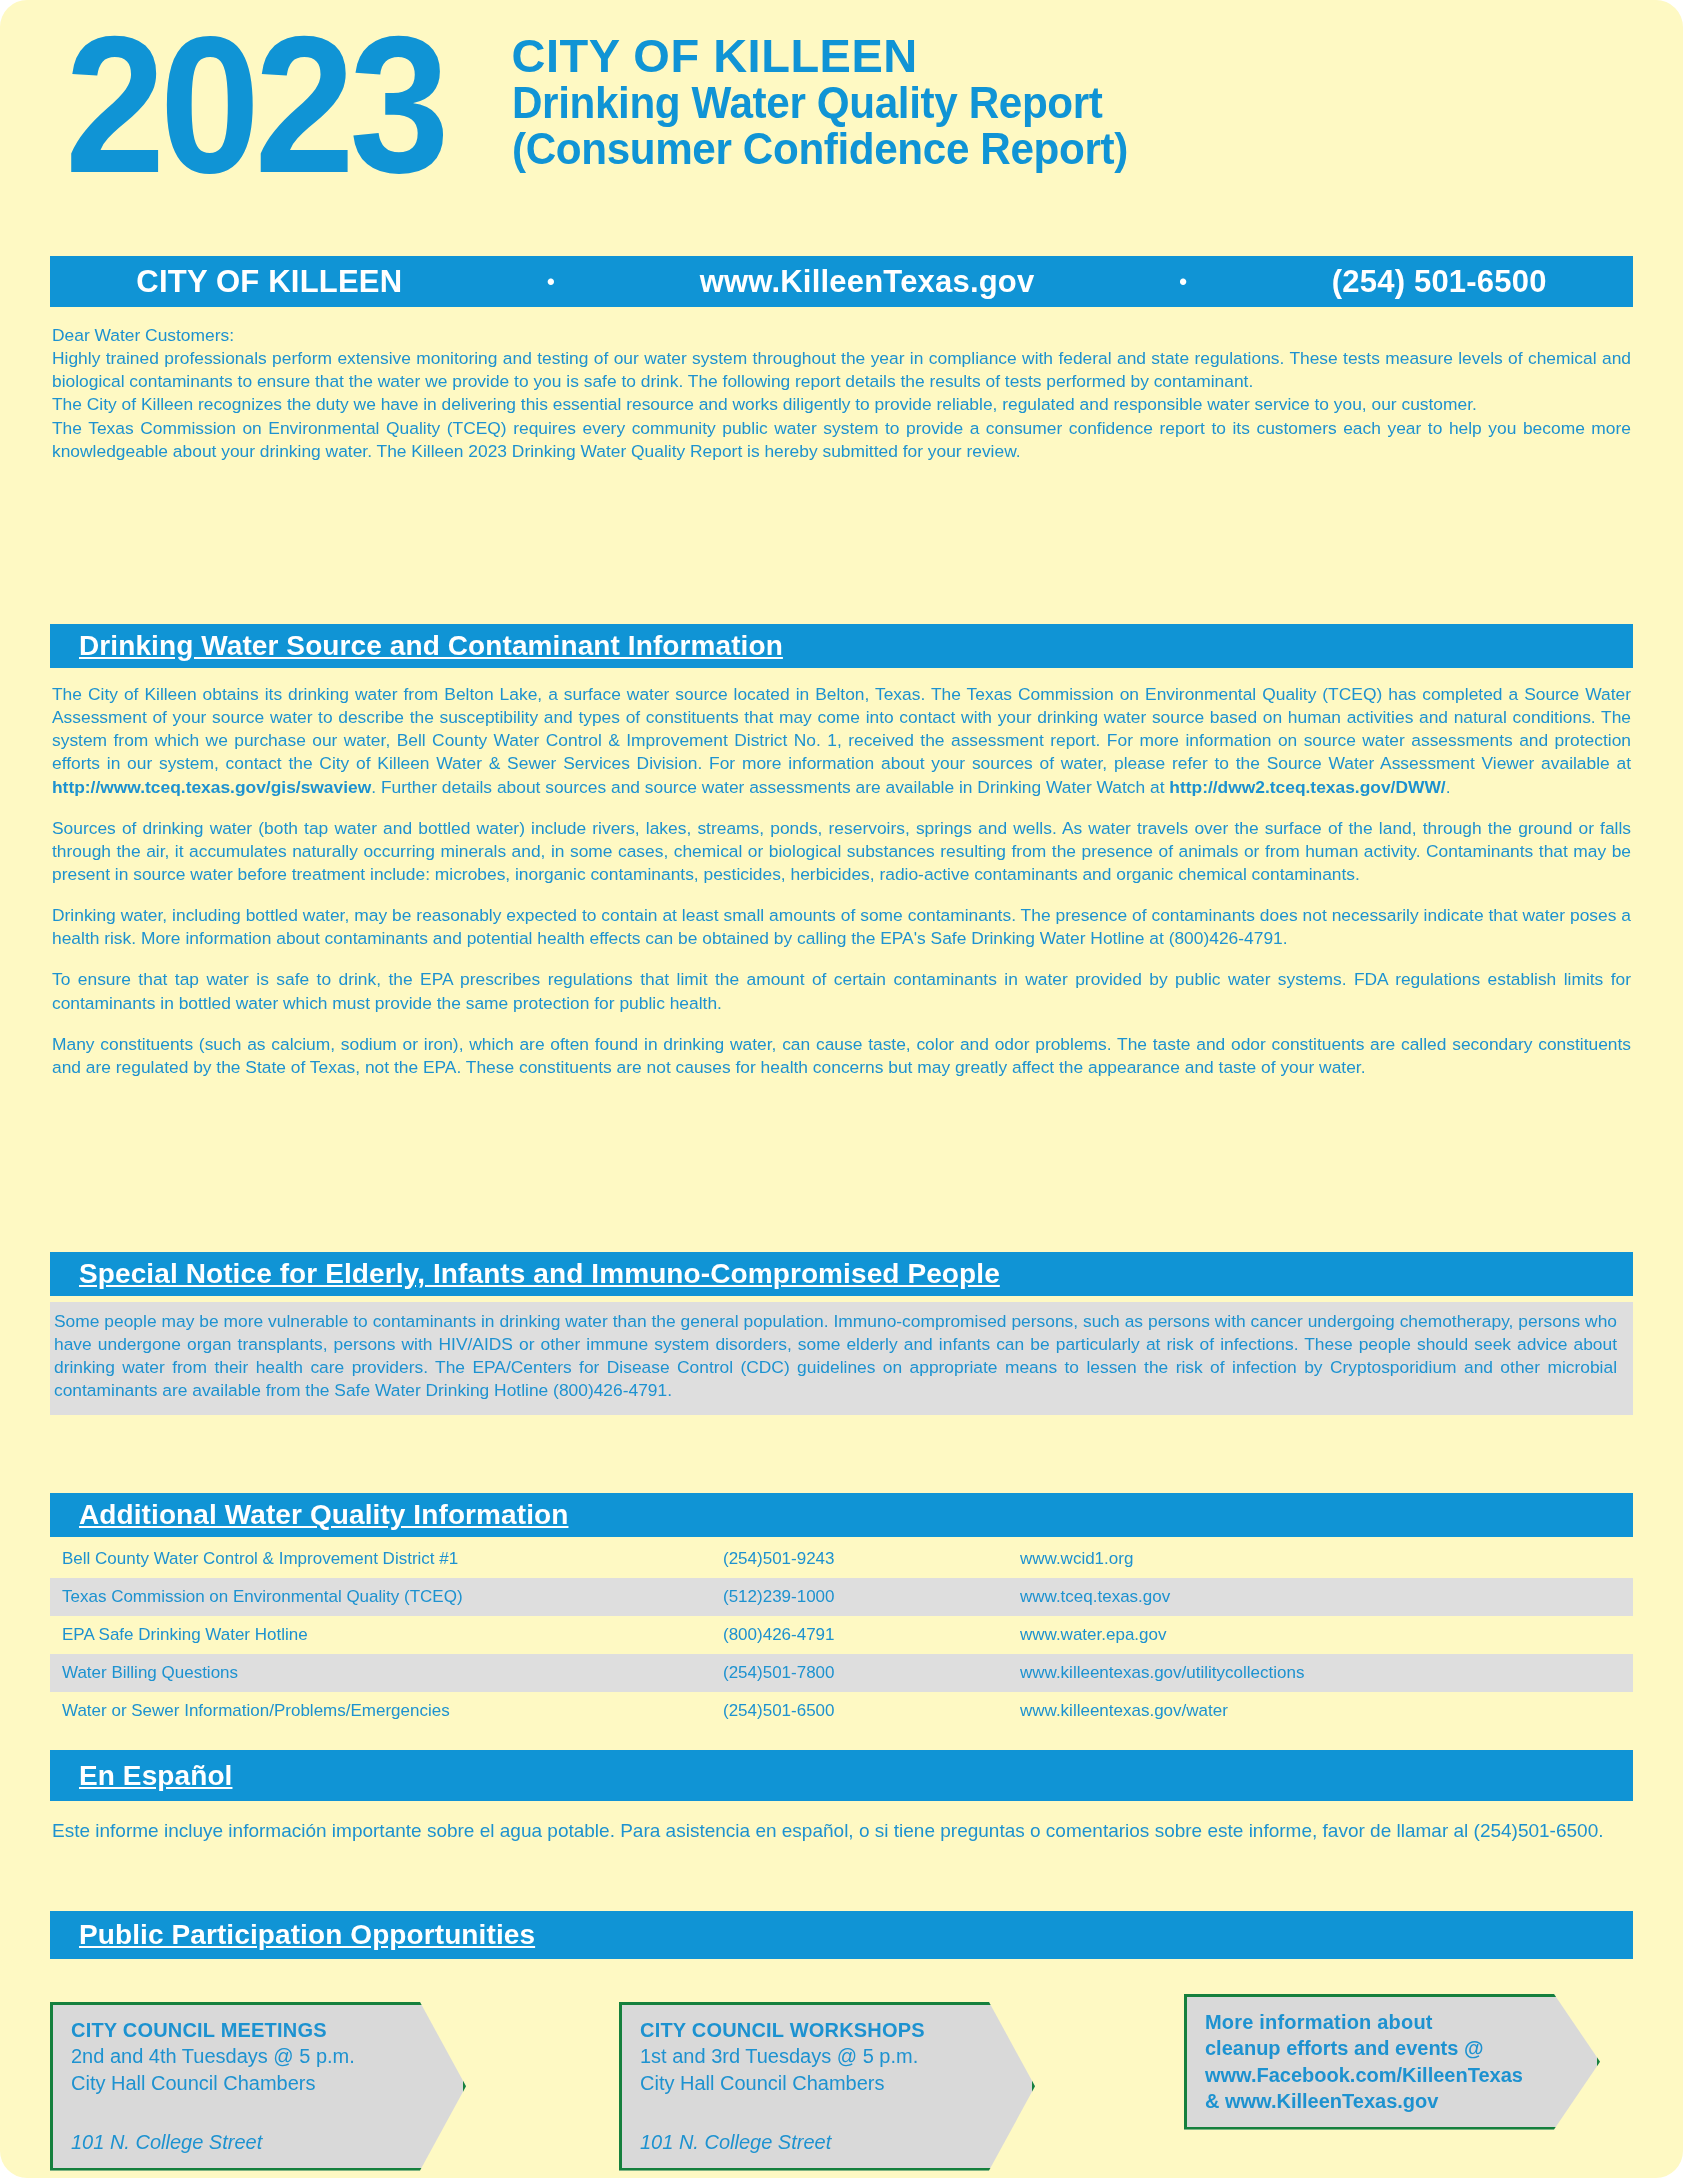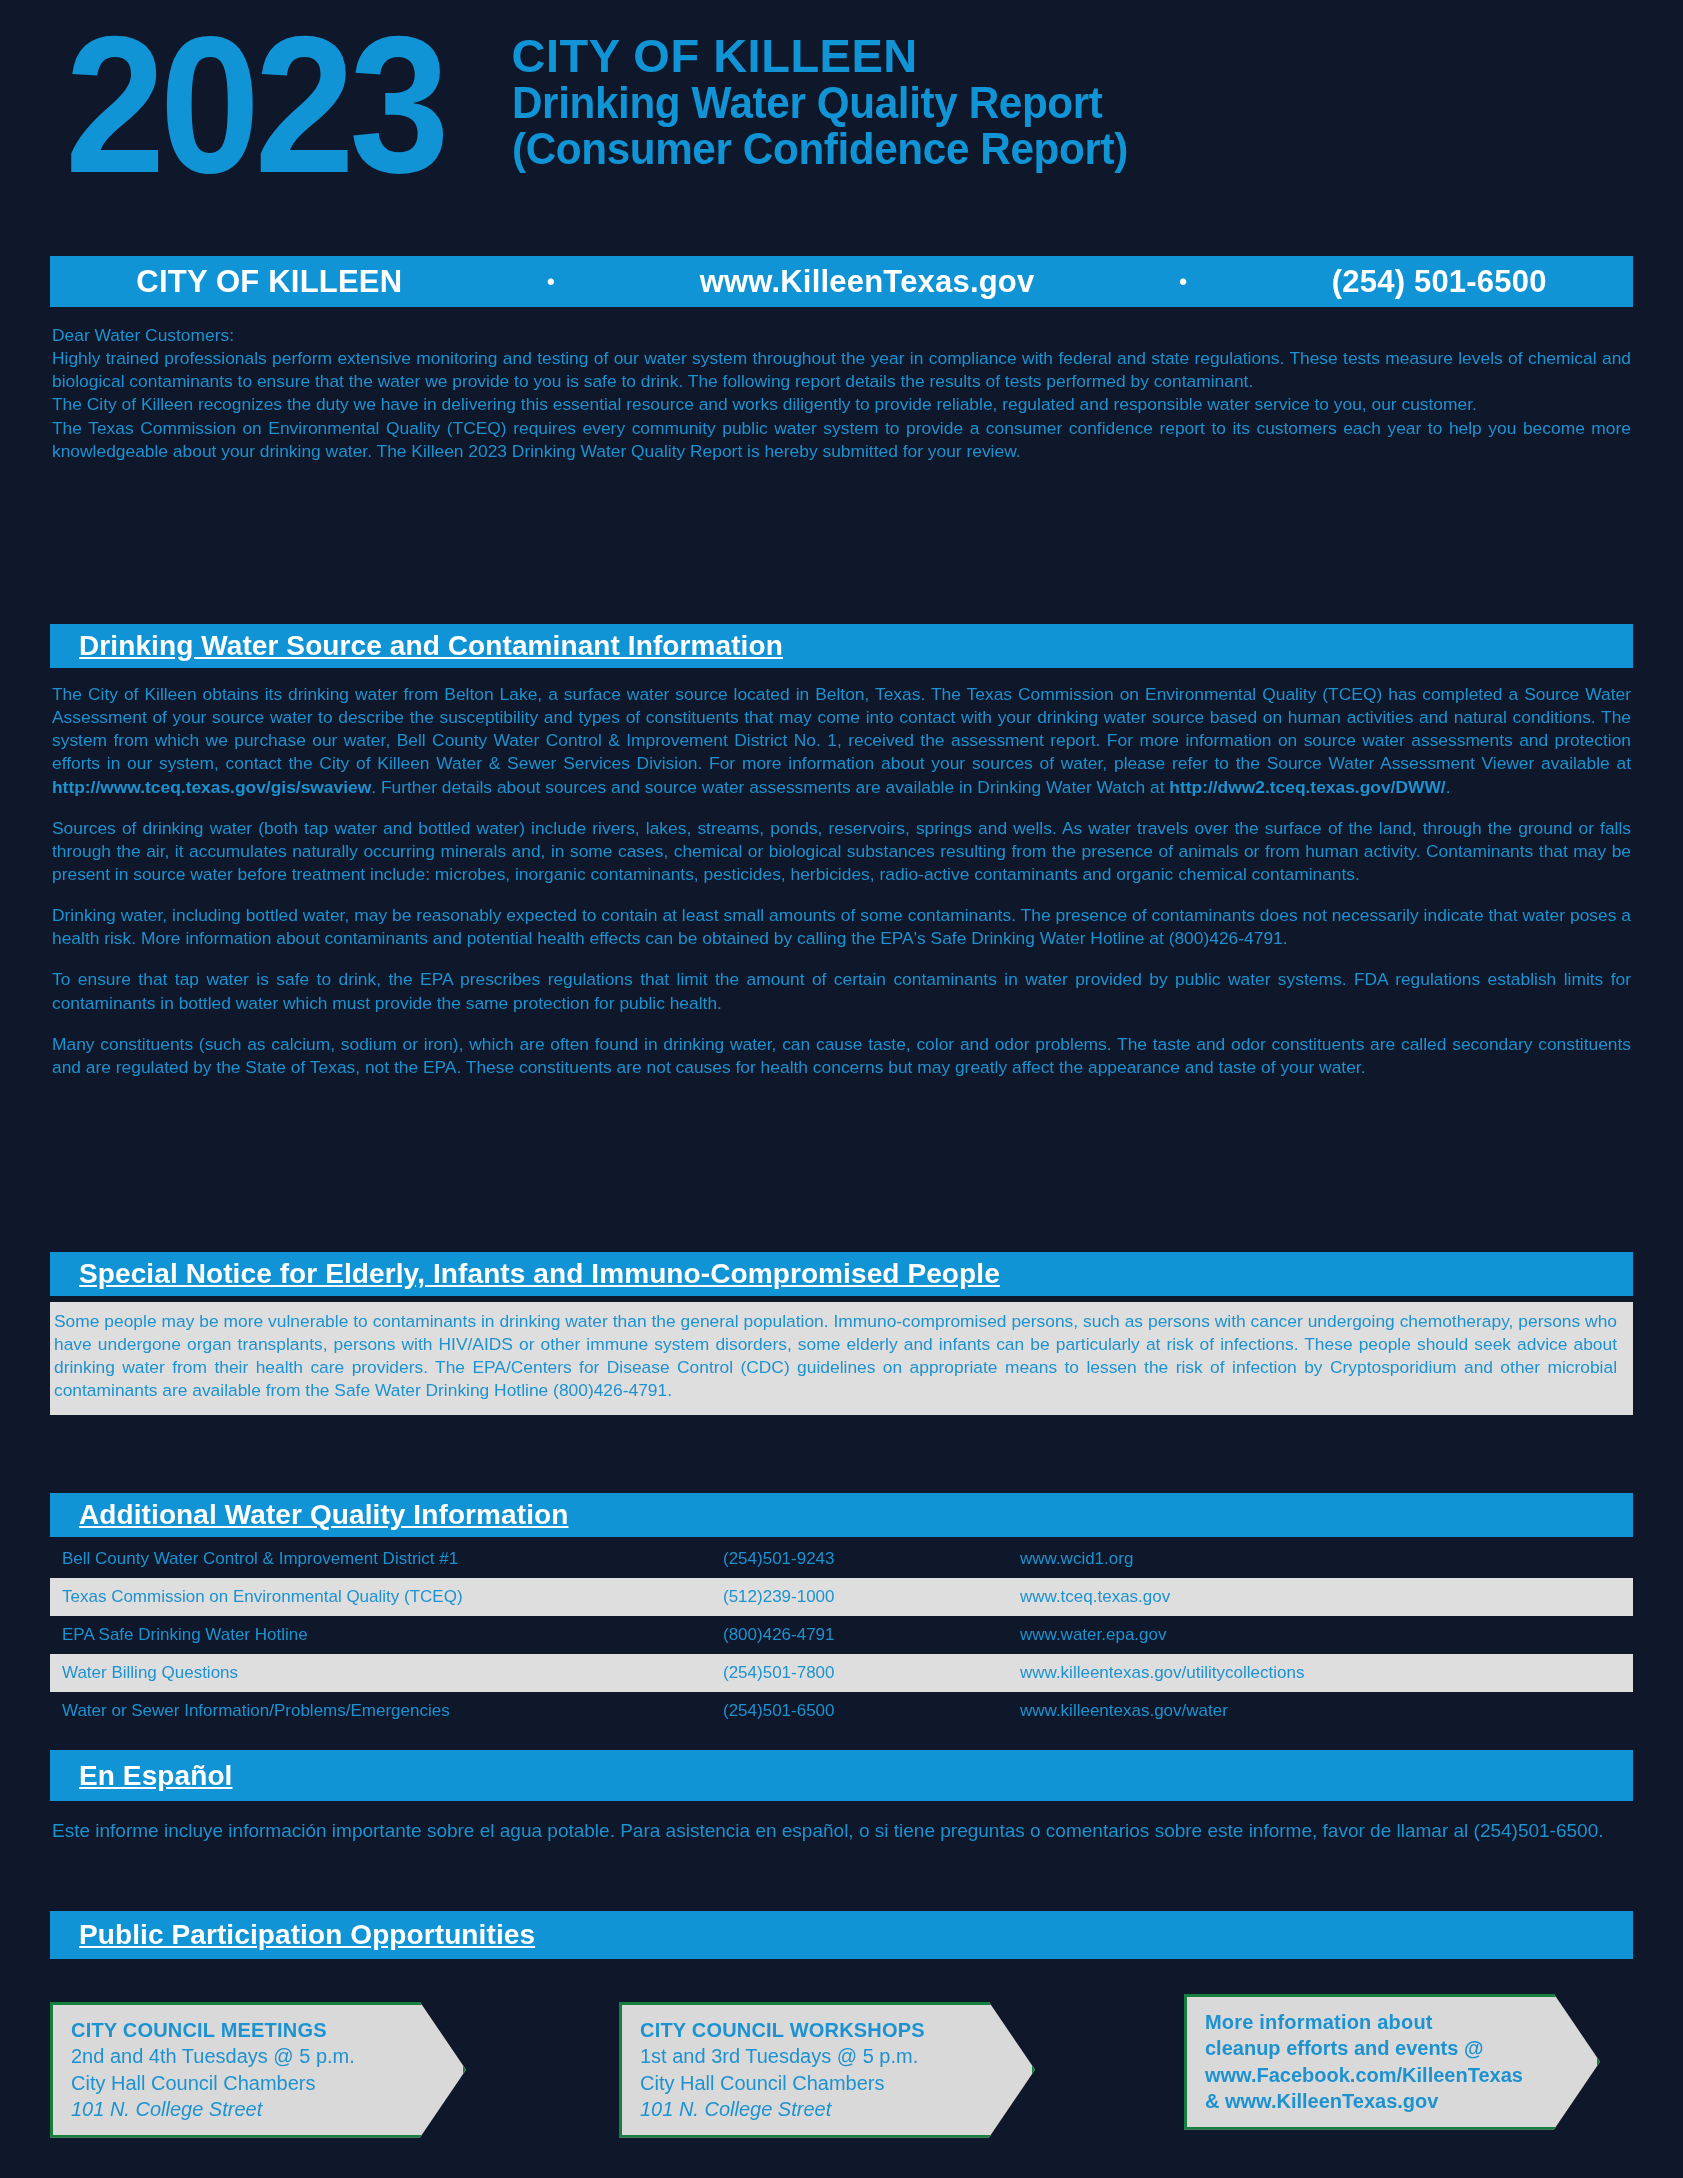--- a/index.html
+++ b/index.html
@@ -13,21 +13,22 @@
   body {
     font-family: "Liberation Sans", sans-serif;
     position: relative;
     overflow: hidden;
   }
 
   .page {
     position: relative;
     width: 1683px;
     height: 2178px;
-    background: #0f172a;
+    background: #fef9c3;
+    border-radius: 27px;
   }
 
   
   .masthead {
     position: absolute;
     left: 50px;
     top: 18px;
     width: 1583px;
     height: 220px;
     display: flex;
@@ -161,21 +162,21 @@
     border: 3px solid #15803d;
     padding: 12px 69px 12px 18px;
     font-size: 20px;
     line-height: 1.32;
     clip-path: polygon(0 0, calc(100% - 46px) 0, 100% 50%, calc(100% - 46px) 100%, 0 100%);
   }
   .arrow .hdr {
     font-weight: bold;
     letter-spacing: 0.2px;
   }
-  .arrow .ital { font-style: italic; }
+  .arrow .ital { font-style: italic; margin-top: 33px; }
   .arrow.a1 { left: 0px;    top: 0px; width: 416px; }
   .arrow.a2 { left: 569px;  top: 0px; width: 416px; }
   .arrow.a3 { left: 1134px; top: -8px; width: 416px; }
   .arrow.a3 .hdr { font-weight: bold; }
   .arrow.a3 div { font-weight: bold; }
 </style>
 </head>
 <body>
 
 <div class="page">

